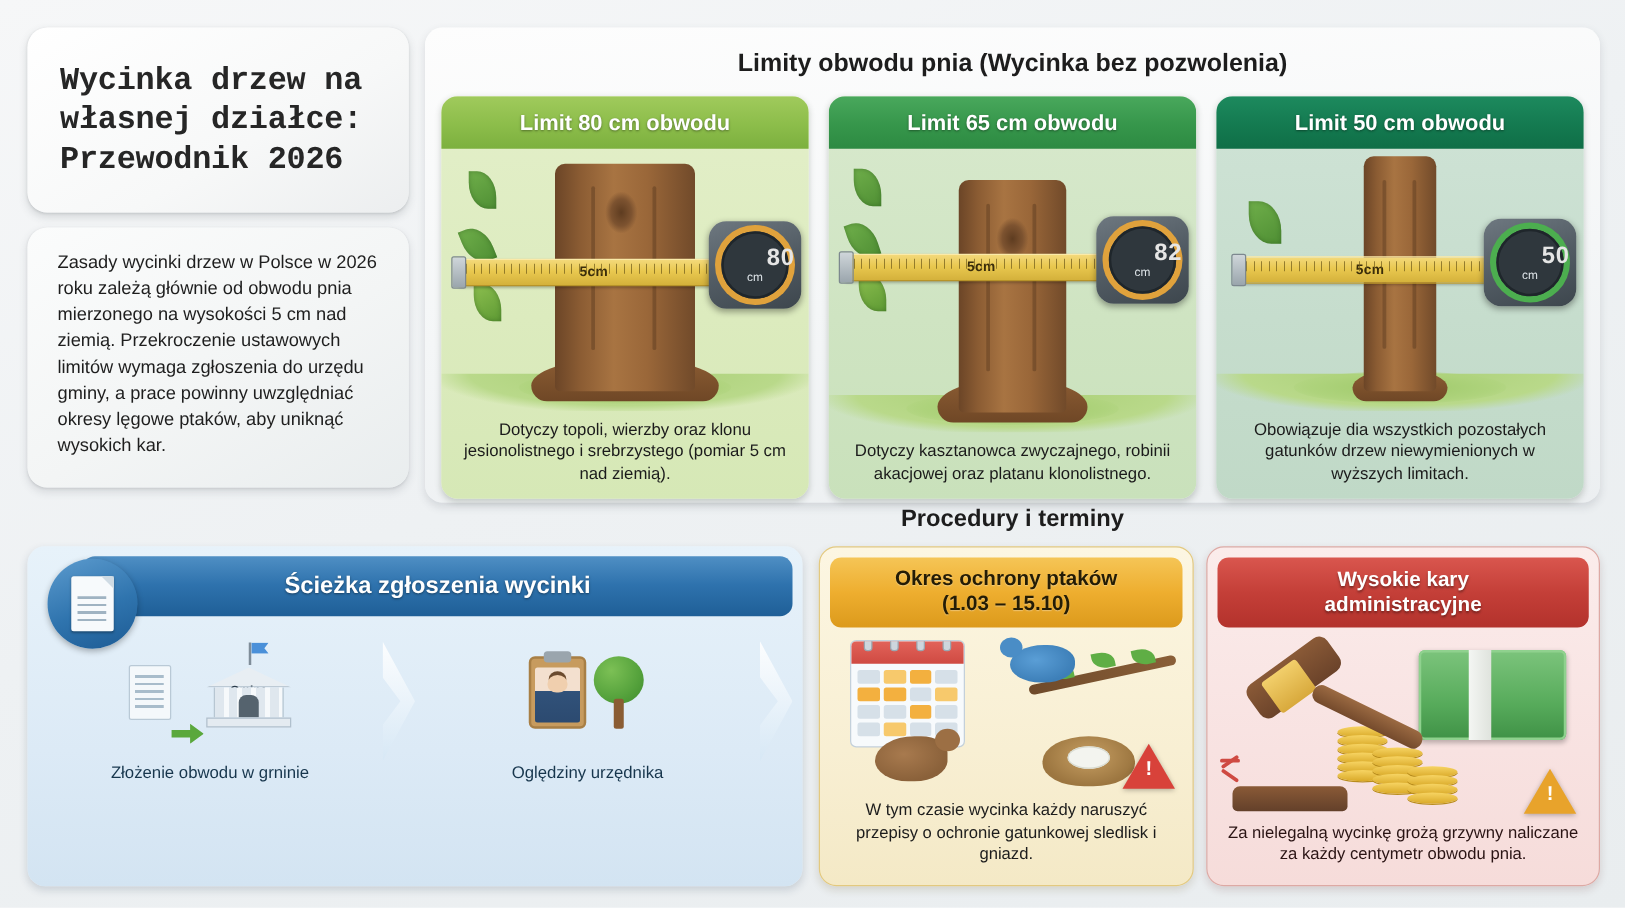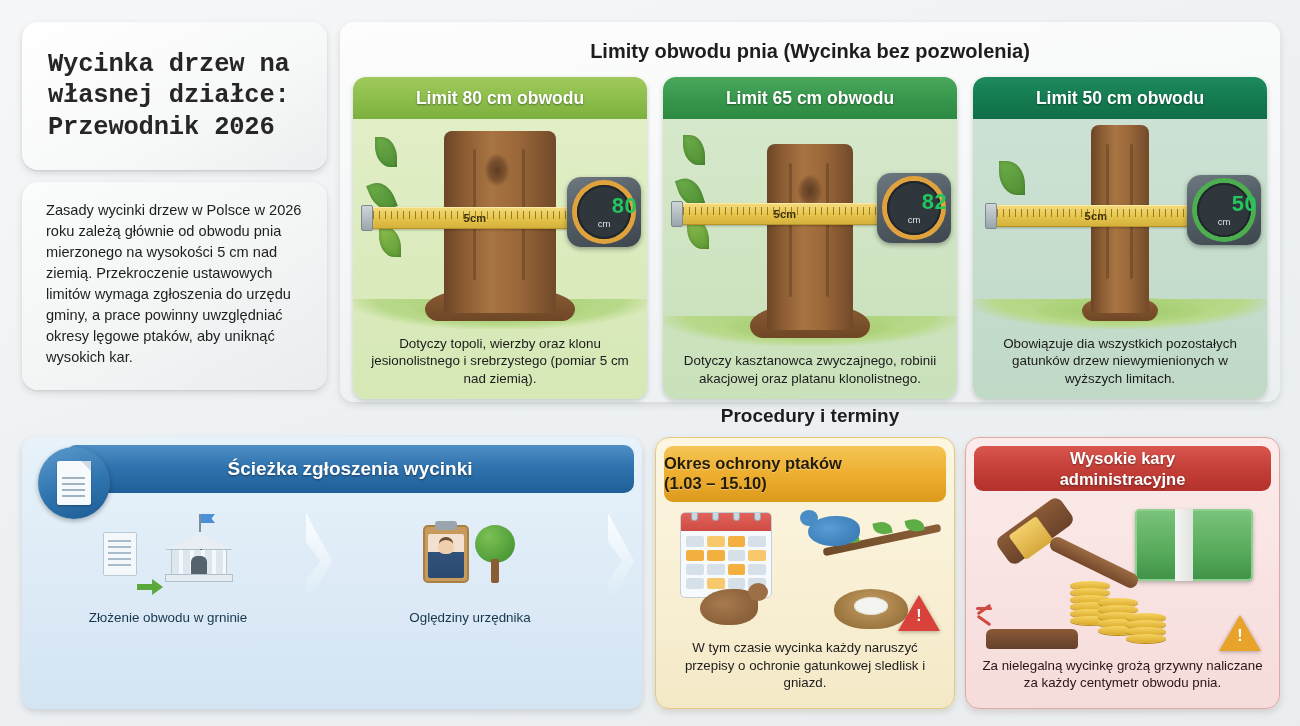--- a/index.html
+++ b/index.html
@@ -145,21 +145,21 @@
     box-shadow: 0 2px 5px rgba(0,0,0,.35);
     display: flex; align-items: center; justify-content: center;
   }
   .reel-ring {
     width: 54px; height: 54px; border-radius: 50%;
     display: flex; flex-direction: column; align-items: center; justify-content: center;
     background: #2f373d;
   }
   .reel-ring.orange { box-shadow: 0 0 0 5px #e0a23c, inset 0 0 0 2px #1f262b; }
   .reel-ring.green  { box-shadow: 0 0 0 5px #4cae4f, inset 0 0 0 2px #1f262b; }
-  .reel-val { font-size: 22px; font-weight: bold; color: #22c55e; line-height: 1; letter-spacing: .5px; margin-left: 41px; }
+  .reel-val { font-size: 19px; font-weight: bold; color: #e5e5e5; line-height: 1; letter-spacing: .5px; margin-left: 41px; }
   .reel-unit { font-size: 9.5px; color: #dfe5e9; margin-top: 1px; }
 
   
   .proc-title {
     position: absolute; left: 340px; top: 405px; width: 940px;
     text-align: center; font-size: 19px; font-weight: bold; color: #1d1d1d;
   }
   .proc-blue {
     position: absolute; left: 22px; top: 437px; width: 620px; height: 272px;
     background: linear-gradient(180deg,#e7f2fa 0%,#dceaf6 60%,#d3e4f2 100%);
@@ -297,33 +297,33 @@
   .proc-yellow {
     position: absolute; left: 655px; top: 437px; width: 300px; height: 272px;
     background: linear-gradient(180deg,#fcf6e2 0%,#f8efd3 60%,#f4e9c6 100%);
     border: 1px solid #e3c97f; border-radius: 14px;
     box-shadow: 0 3px 7px rgba(90,70,20,.16);
     padding: 8px; display: flex; flex-direction: column;
   }
   .head-yellow {
     height: 56px; border-radius: 9px;
     background: linear-gradient(180deg,#f5c556 0%,#eeae2f 50%,#dc9a1c 100%);
-    display:flex; flex-direction:column; justify-content:center;
+    display:flex; flex-direction:column; align-items:center; justify-content:center;
     color:#241c05; font-size:16.5px; font-weight:bold; line-height:1.2;
     text-shadow: 0 1px 1px rgba(255,255,255,.35);
   }
   .proc-red {
     position: absolute; left: 965px; top: 437px; width: 315px; height: 272px;
     background: linear-gradient(180deg,#fbeceb 0%,#f8e2e1 60%,#f6dcda 100%);
     border: 1px solid #dda9a4; border-radius: 14px;
     box-shadow: 0 3px 7px rgba(90,30,30,.16);
     padding: 8px; display: flex; flex-direction: column;
   }
   .head-red {
-    height: 45px; border-radius: 9px;
+    height: 56px; border-radius: 9px;
     background: linear-gradient(180deg,#d9564e 0%,#c43f38 50%,#b3322c 100%);
     display:flex; flex-direction:column; align-items:center; justify-content:center;
     color:#fff; font-size:16.5px; font-weight:bold; line-height:1.22;
     text-shadow: 0 1px 2px rgba(0,0,0,.4);
   }
   .panel-art { flex: 1 1 auto; position: relative; }
   .panel-caption { text-align:center; font-size:13.3px; line-height:1.32; color:#1c1c1c; padding: 0 6px 8px; }
   .panel-caption.red { color:#2a1414; }
 
   

